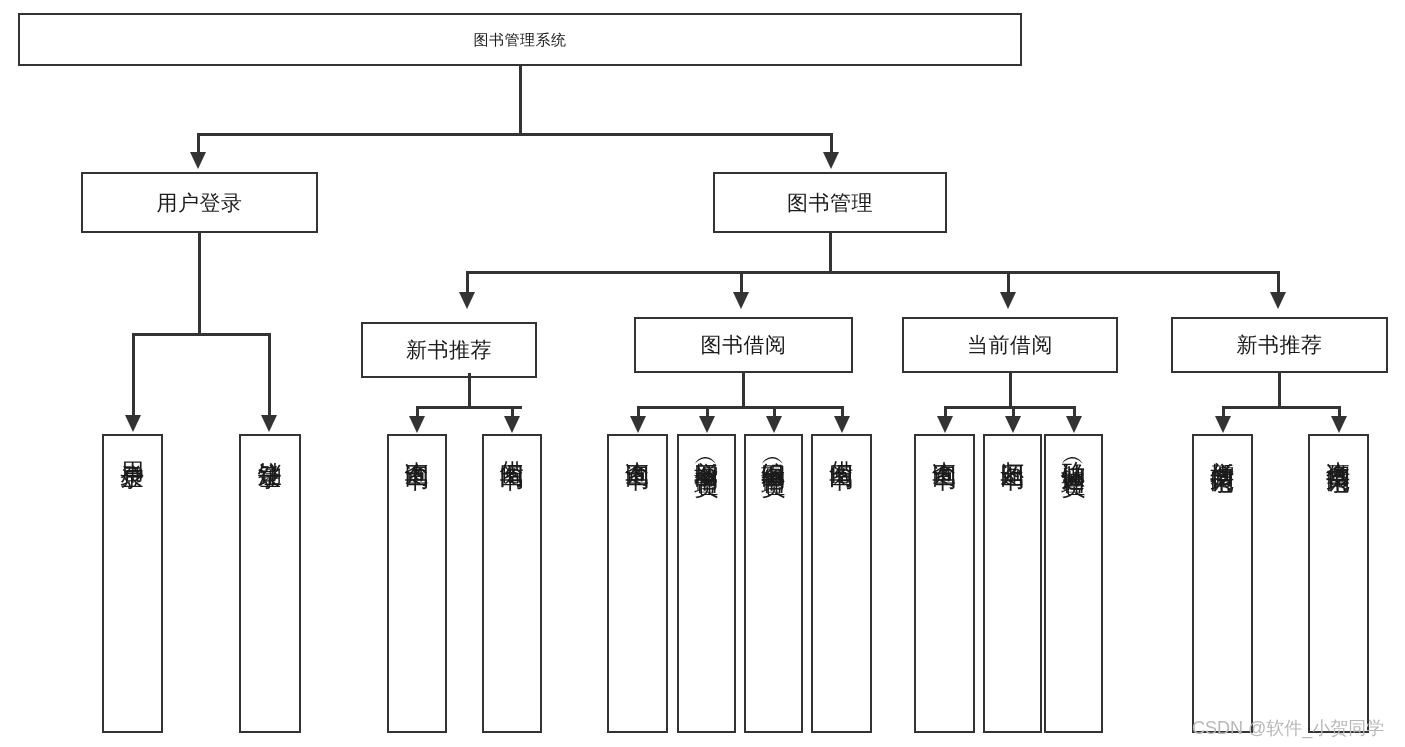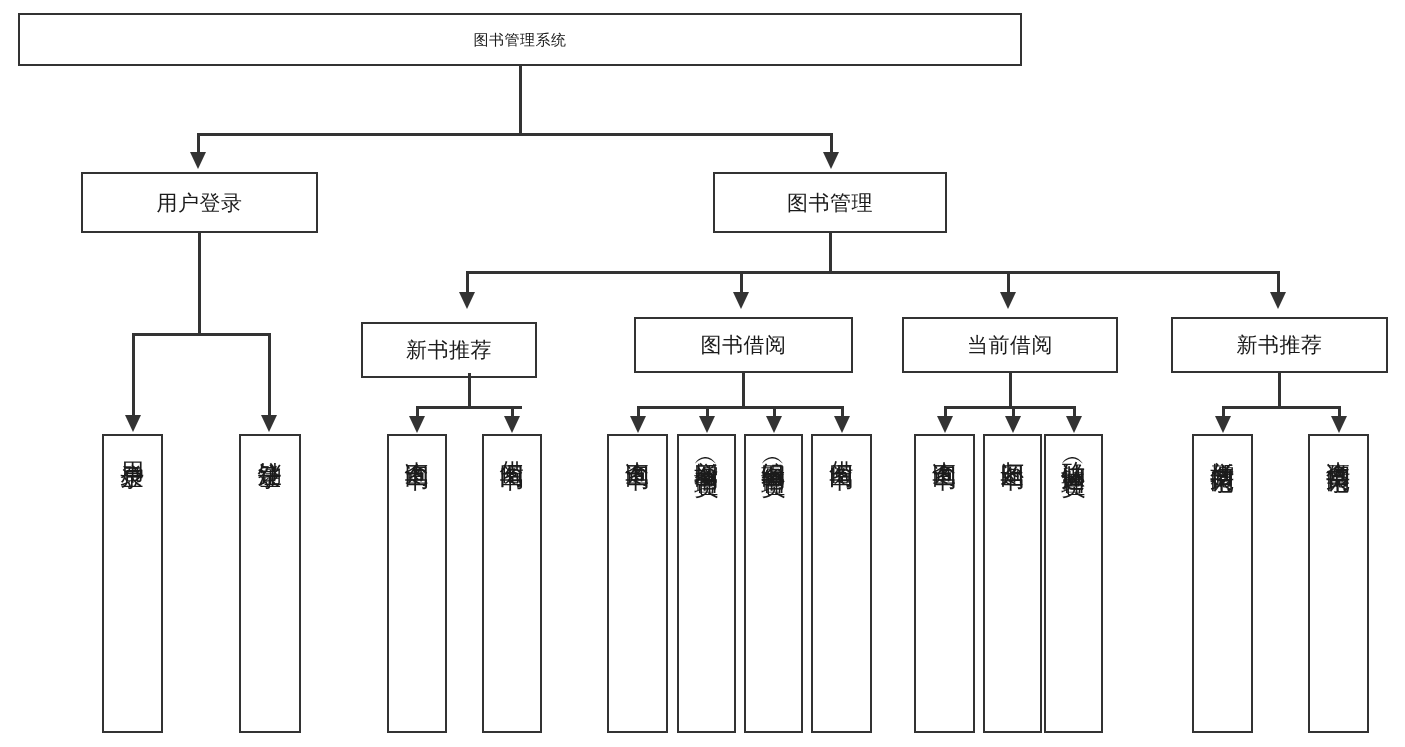--- a/index.html
+++ b/index.html
@@ -207,14 +207,15 @@
     <span class="label">确认归还（管理员）</span>
   </div>
 
   <div class="node vert" style="left:1192px; top:434px; width:61px; height:299px;">
     <span class="label">新增借阅记录</span>
   </div>
   <div class="node vert" style="left:1308px; top:434px; width:61px; height:299px;">
     <span class="label">查询借阅记录</span>
   </div>
 
+  <div id="watermark" style="left:1192px; top:716px;">CSDN @软件_小贺同学</div>
 
 </div>
 
 </body></html>

